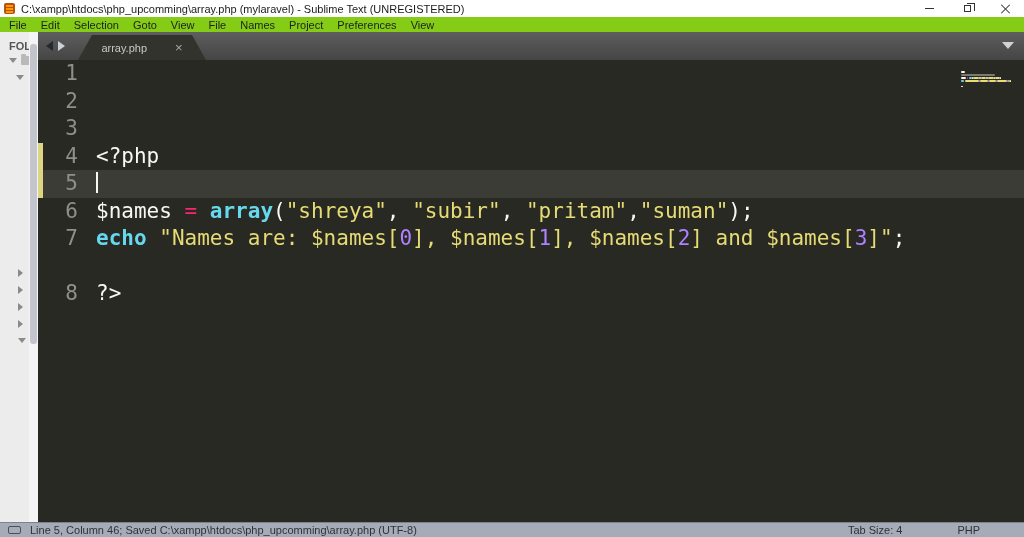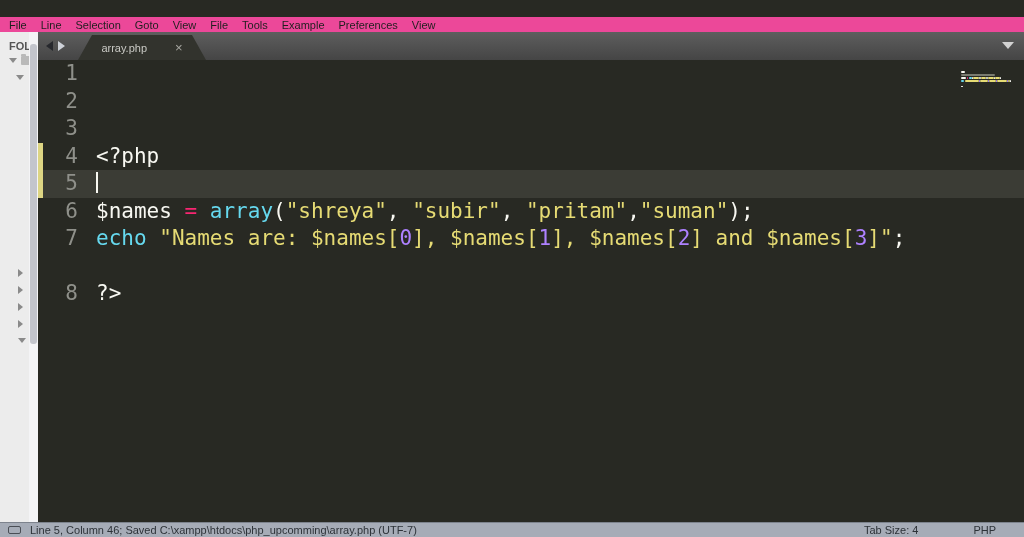--- a/index.html
+++ b/index.html
@@ -15,21 +15,21 @@
   .win-btn { width:38px; height:100%; display:flex; align-items:center; justify-content:center; }
   #min-glyph { width:9px; height:1px; background:#333; }
   #restore-glyph { width:7px; height:7px; border:1px solid #333; position:relative; background:#fff; }
   #restore-glyph::before { content:""; position:absolute; left:2px; top:-3px; width:7px; height:7px; border:1px solid #333; border-left:none; border-bottom:none; }
   #close-glyph { position:relative; width:9px; height:9px; }
   #close-glyph::before, #close-glyph::after { content:""; position:absolute; left:4px; top:-1px; width:1px; height:12px; background:#333; }
   #close-glyph::before { transform:rotate(45deg); }
   #close-glyph::after { transform:rotate(-45deg); }
 
   
-  #menubar { position:absolute; left:0; top:17px; width:1024px; height:15px; background:#ec4899; display:flex; align-items:center; padding-left:2px; }
+  #menubar { position:absolute; left:0; top:17px; width:1024px; height:15px; background:#84cc16; display:flex; align-items:center; padding-left:2px; }
   .menu-item { font-size:11px; color:#1f1f1f; padding:0 7px; height:100%; display:flex; align-items:center; }
 
   
   #sidebar { position:absolute; left:0; top:32px; width:38px; height:490px; background:#ececec; overflow:hidden; }
   #sidebar-header { font-size:11px; font-weight:bold; color:#555; padding:8px 0 0 9px; white-space:nowrap; }
   .tri { width:0; height:0; display:inline-block; }
   .tri-down { border-left:4px solid transparent; border-right:4px solid transparent; border-top:5px solid #8a8a8a; }
   .tri-right { border-top:4px solid transparent; border-bottom:4px solid transparent; border-left:5px solid #8a8a8a; }
   .side-row { height:17px; display:flex; align-items:center; padding-left:9px; gap:4px; }
   #folder-glyph { width:12px; height:9px; background:#b9b9b9; border-radius:1px; position:relative; }
@@ -52,53 +52,68 @@
   #editor { position:absolute; left:38px; top:60px; width:986px; height:462px; background:var(--editor-bg); font-family:"DejaVu Sans Mono", monospace; font-size:21px; }
   .row { position:relative; display:flex; height:27.5px; line-height:27.5px; }
   .row.current { background:var(--current-line); }
   .row .marker { position:absolute; left:0; top:0; width:5px; height:100%; }
   .row.modified .marker { background:var(--diff-marker); }
   .row .num { width:46px; text-align:right; padding-right:6px; color:var(--line-num); flex:none; }
   .row .txt { padding-left:12px; white-space:pre; }
   .c-plain { color:var(--plain); }
   .c-comment { color:var(--comment); }
   .c-kw { color:var(--kw); }
-  .c-func { color:var(--func); }
+  .c-func { color:var(--func);font-weight:bold; }
   .c-str { color:var(--str); }
   .c-num { color:var(--num); }
   #caret { display:inline-block; width:2px; height:21px; background:#f8f8f2; vertical-align:-3px; }
 
   
   #minimap { position:absolute; right:9px; top:2px; width:54px; }
   .mm-row { display:flex; height:2.9px; align-items:center; }
   .mm-seg { height:1.7px; border-radius:1px; }
 
   
   #statusbar { position:absolute; left:0; top:522px; width:1024px; height:15px; background:#a6acb7; border-top:1px solid #7d838d; display:flex; align-items:center; font-size:11px; color:#2d3238; }
   #status-icon { width:13px; height:8px; border:1px solid #4a4e55; border-radius:2px; margin:0 9px 0 8px; }
   #status-left { white-space:nowrap; }
   #status-right { margin-left:auto; display:flex; align-items:flex-end; }
   #status-tabsize { margin-right:55px; }
-  #status-syntax { margin-right:28px; }
+  #status-syntax { margin-right:44px; }
 </style>
 </head>
 <body>
 
 <div id="app">
 
+  <div id="titlebar">
+    <div id="app-logo"></div>
+    <span id="title-text">C:\xampp\htdocs\php_upcomming\array.php (mylaravel) - Sublime Text (UNREGISTERED)</span>
+    <div id="win-controls">
+      <div class="win-btn">
+          <span id="min-glyph"></span>
+        </div>
+      <div class="win-btn">
+          <span id="restore-glyph"></span>
+        </div>
+      <div class="win-btn">
+          <span id="close-glyph"></span>
+        </div>
+    </div>
+  </div>
 
   <div id="menubar">
       <span class="menu-item">File</span>
-      <span class="menu-item">Line</span>
+      <span class="menu-item">Edit</span>
       <span class="menu-item">Selection</span>
       <span class="menu-item">Goto</span>
       <span class="menu-item">View</span>
       <span class="menu-item">File</span>
-      <span class="menu-item">Tools</span>
-      <span class="menu-item">Example</span>
+      <span class="menu-item">Names</span>
+      <span class="menu-item">Project</span>
       <span class="menu-item">Preferences</span>
       <span class="menu-item">View</span>
     </div>
 
   <div id="sidebar">
     <div id="sidebar-header">FOLDERS</div>
     <div class="side-row">
       <span class="tri tri-down"></span>
       <span id="folder-glyph"></span>
     </div>
@@ -228,20 +243,20 @@
         </div>
         <div class="mm-row"></div>
         <div class="mm-row">
           <span class="mm-seg" style="width: 1.5px; background: rgb(248, 248, 242);"></span>
         </div>
       </div>
   </div>
 
   <div id="statusbar">
     <span id="status-icon"></span>
-    <span id="status-left">Line 5, Column 46; Saved C:\xampp\htdocs\php_upcomming\array.php (UTF-7)</span>
+    <span id="status-left">Line 5, Column 46; Saved C:\xampp\htdocs\php_upcomming\array.php (UTF-8)</span>
     <div id="status-right">
       <span id="status-tabsize">Tab Size: 4</span>
       <span id="status-syntax">PHP</span>
     </div>
   </div>
 
 </div>
 
 </body></html>

